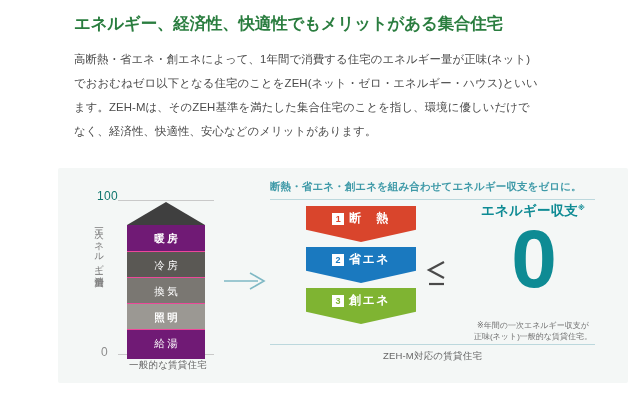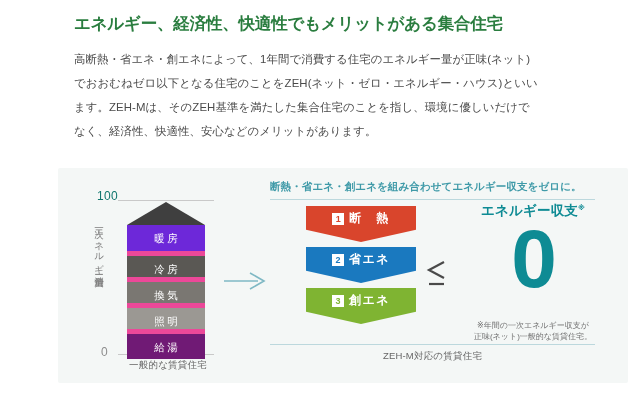--- a/index.html
+++ b/index.html
@@ -122,32 +122,32 @@
     border-left: 39px solid transparent;
     border-right: 39px solid transparent;
     border-bottom: 23px solid #3f3f3f;
   }
   .house-seg {
     position: absolute;
     left: 0;
     width: 78px;
     height: 26px;
     box-sizing: border-box;
-    border-top: 5px solid #ec4899;
+    border-top: 1px solid #ec4899;
     color: #ffffff;
     font-size: 10.5px;
     letter-spacing: 2.5px;
     text-align: center;
     line-height: 26px;
     text-indent: 2.5px;
   }
-  .house-seg.s0 { top: 23px;  background: #6d28d9; border-top: none; }
+  .house-seg.s0 { top: 23px;  background: #701a75; border-top: none; font-weight: bold; }
   .house-seg.s1 { top: 49px;  background: #5a5854; }
   .house-seg.s2 { top: 75px;  background: #7a7772; }
-  .house-seg.s3 { top: 101px; background: #9b9893; }
+  .house-seg.s3 { top: 101px; background: #9b9893; font-weight: bold; }
   .house-seg.s4 { top: 127px; background: #701a75; height: 30px; }
   .chart-left-caption {
     position: absolute;
     left: 44px;
     top: 181px;
     width: 100px;
     text-align: center;
     font-size: 9.5px;
     color: #666666;
     letter-spacing: 0.2px;

